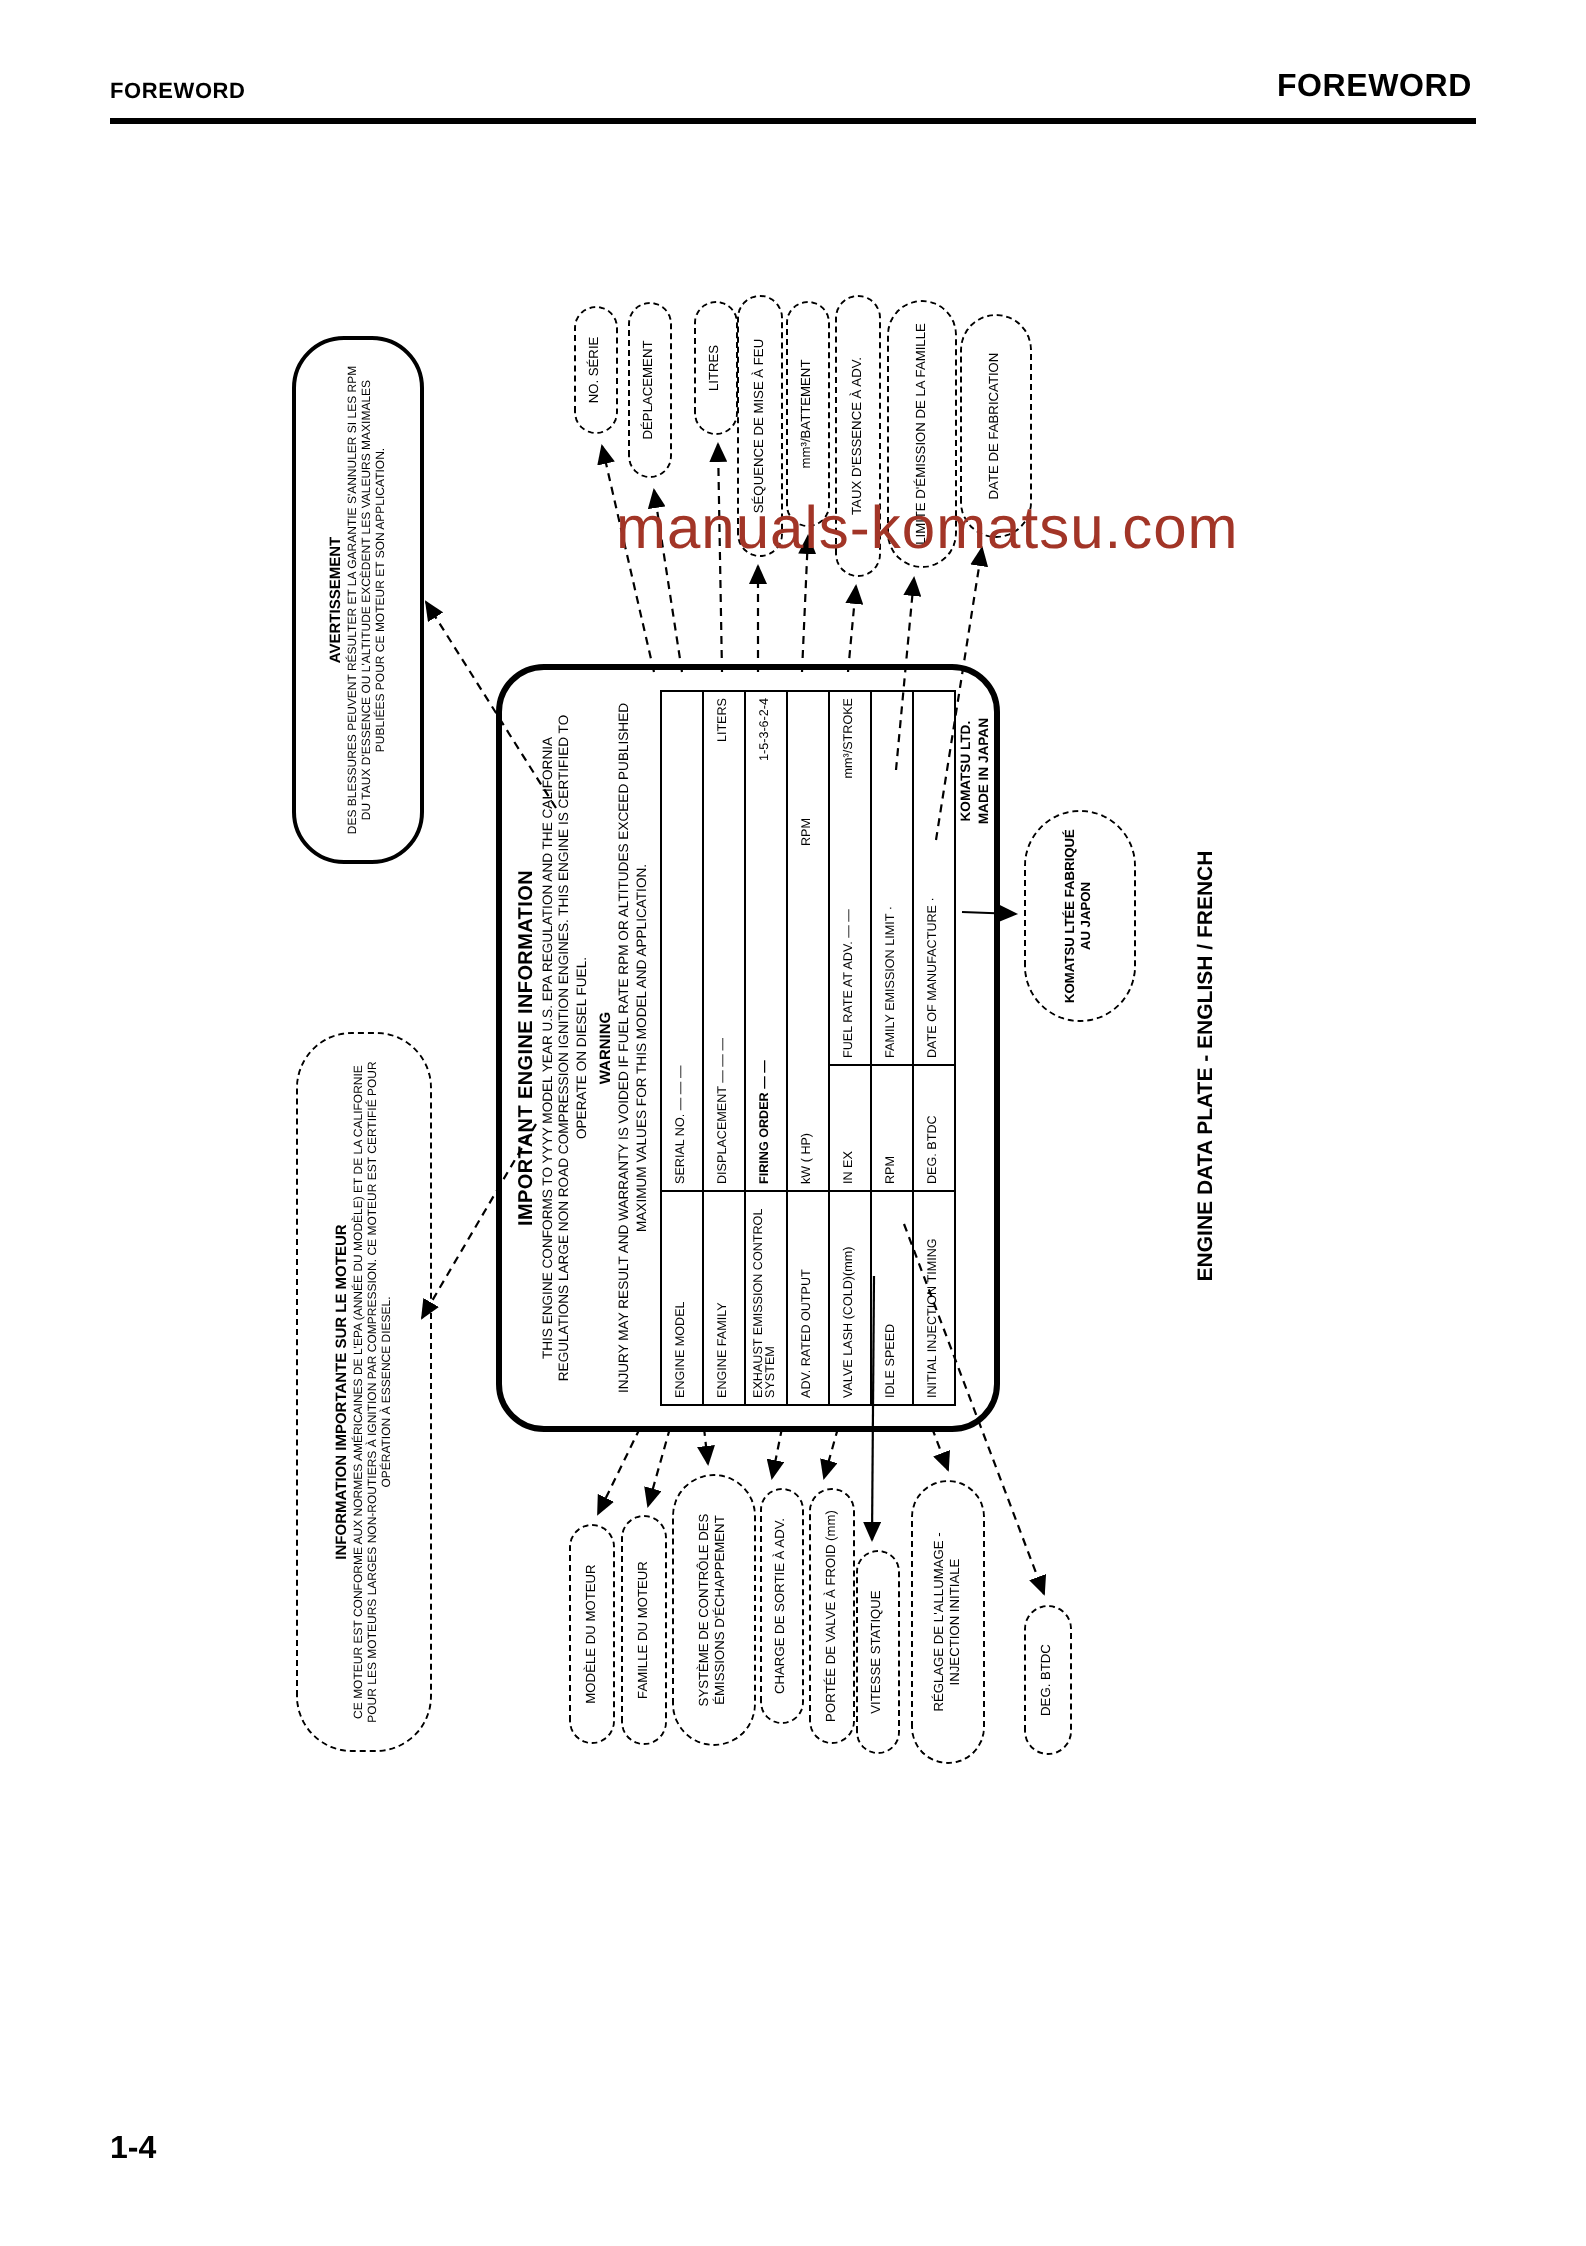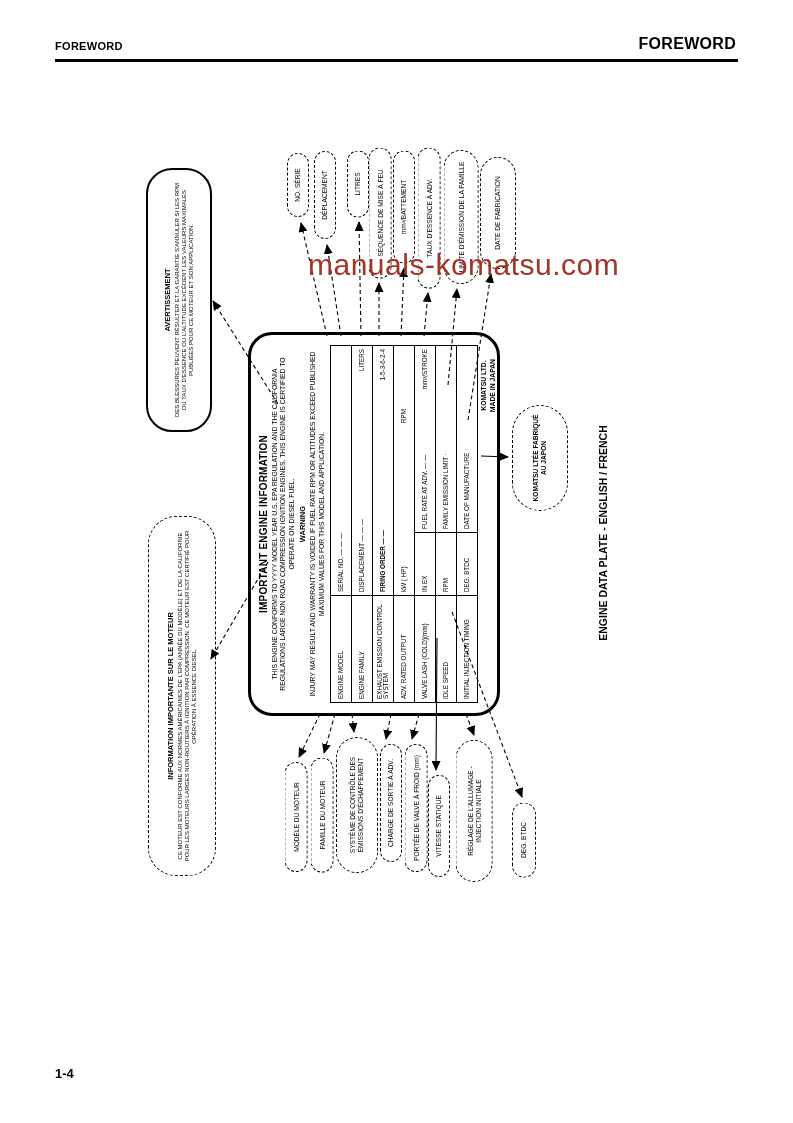--- a/index.html
+++ b/index.html
@@ -37,21 +37,21 @@
   .maker{display:flex;justify-content:flex-end;margin-top:2px;}
   .maker div{font-size:6.8px;font-weight:bold;text-align:center;line-height:1.25;margin-right:14px;}
 
   
   .bub{border:1.2px dashed #000;border-radius:999px;display:flex;align-items:center;justify-content:center;
        text-align:center;font-size:6.6px;line-height:1.15;padding:2px 7px;}
 
   
   .caption{font-size:10.5px;font-weight:bold;white-space:nowrap;display:flex;align-items:center;justify-content:center;}
   .watermark{position:absolute;left:308px;top:248px;font-size:30px;letter-spacing:.5px;z-index:6;}
-  .pagenum{position:absolute;left:55px;top:1066px;font-size:13px;font-weight:bold;}
+  .pagenum{position:absolute;left:55px;top:1066px;font-size:16px;font-weight:bold;}
 
   svg.arrows{position:absolute;left:0;top:0;z-index:4;pointer-events:none;}
   .rot.bubz{z-index:5;}
   .rot.platez{z-index:2;}
 </style>
 </head>
 <body>
 
 <div id="page">
 

